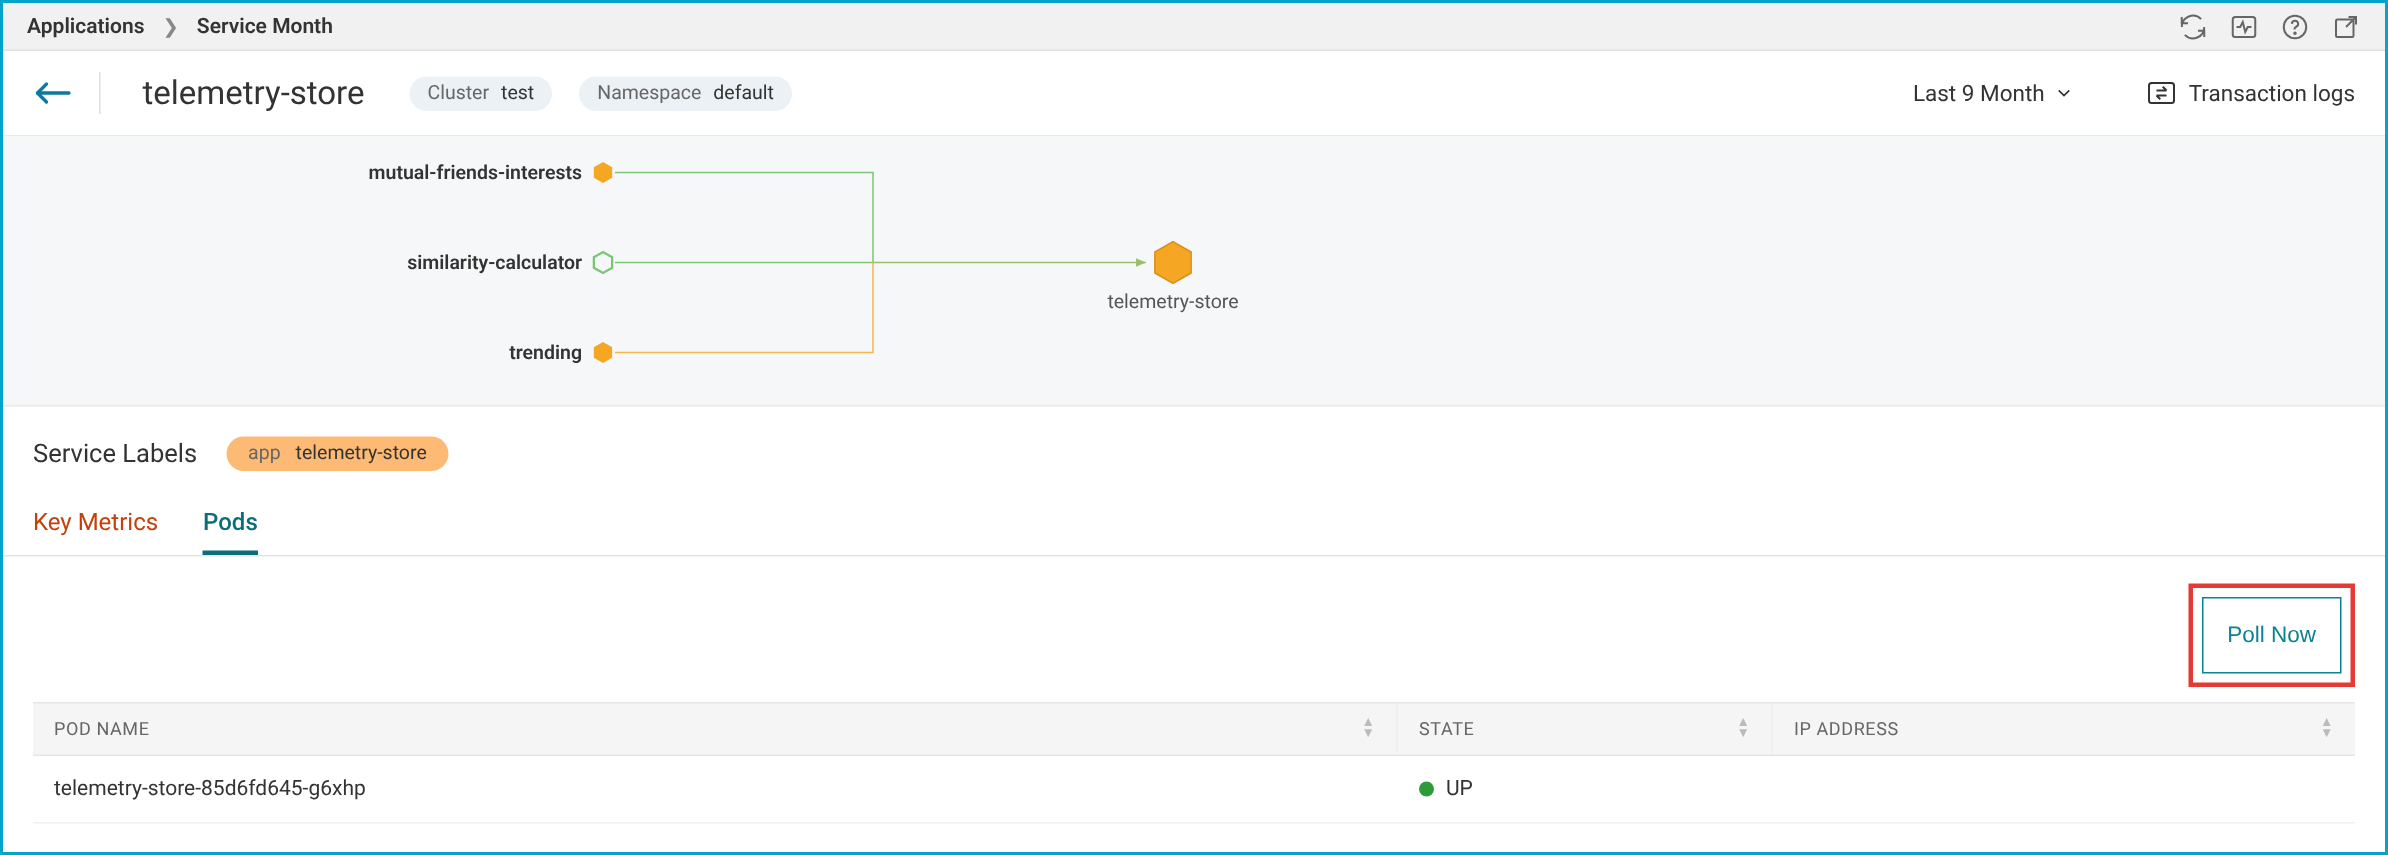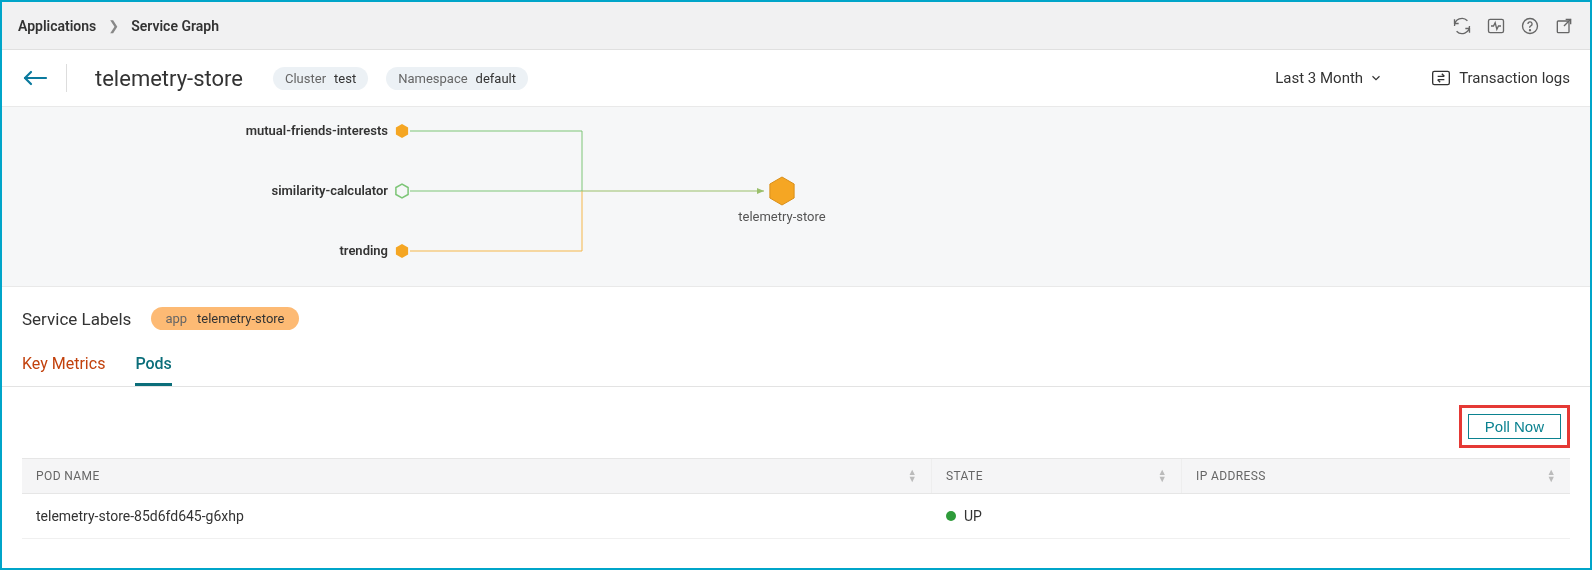--- a/index.html
+++ b/index.html
@@ -9,21 +9,21 @@
     color: #333;
     background: #fff;
     border: 2px solid #00a5c9;
     width: 1592px;
     height: 570px;
     overflow: hidden;
   }
 
   
   .topbar {
-    height: 48px;
+    height: 32px;
     background: #f1f1f2;
     border-bottom: 1px solid #e0e0e0;
     display: flex;
     align-items: center;
     padding: 0 16px;
     justify-content: space-between;
   }
   .breadcrumbs { display: flex; align-items: center; gap: 12px; font-size: 14px; color: #333; }
   .breadcrumbs .chev { color: #888; font-size: 13px; }
   .breadcrumbs .crumb { font-weight: 600; }
@@ -110,21 +110,21 @@
     padding: 18px 20px 10px 20px;
   }
   .pollbox {
     border: 3px solid #e53935;
     padding: 6px;
   }
   .poll-btn {
     border: 1px solid #0b8290;
     color: #0b8290;
     background: #fff;
-    padding: 3px 16px;
+    padding: 16px 16px;
     font-size: 15px;
     cursor: pointer;
   }
 
   
   .table {
     width: calc(100% - 40px);
     margin: 0 20px;
   }
   .thead {
@@ -161,21 +161,21 @@
     border-radius: 2px;
   }
 </style>
 </head>
 <body>
 
 <div class="topbar">
   <div class="breadcrumbs">
     <span class="crumb">Applications</span>
     <span class="chev">❯</span>
-    <span class="crumb current">Service Graph</span>
+    <span class="crumb current">Service Month</span>
   </div>
   <div class="topbar-icons">
     <span class="icon-btn">
       <svg width="20" height="20" viewBox="0 0 24 24" fill="none" stroke="#666" stroke-width="1.6">
           <path d="M3 12a9 9 0 0 1 15.5-6.3M21 12a9 9 0 0 1-15.5 6.3"></path>
           <polyline points="3 4 3 9 8 9"></polyline>
           <polyline points="21 20 21 15 16 15"></polyline>
         </svg>
     </span>
     <span class="icon-btn">
@@ -213,21 +213,21 @@
   <span class="pill">
     <span>Cluster</span>
     <span class="pill-val">test</span>
   </span>
   <span class="pill">
     <span>Namespace</span>
     <span class="pill-val">default</span>
   </span>
   <span class="header-spacer"></span>
   <span class="time-range">
-    <span>Last 3 Month</span>
+    <span>Last 9 Month</span>
     <svg width="14" height="14" viewBox="0 0 24 24" fill="none" stroke="#333" stroke-width="2">
         <polyline points="6 9 12 15 18 9"></polyline>
       </svg>
   </span>
   <span class="translogs">
     <svg width="20" height="18" viewBox="0 0 24 20" fill="none" stroke="#333" stroke-width="1.6">
         <rect x="2" y="2" width="20" height="16" rx="2"></rect>
         <path d="M8 8 H16 M16 8 L13 5 M8 12 H16 M8 12 L11 15"></path>
       </svg>
     <span>Transaction logs</span>

